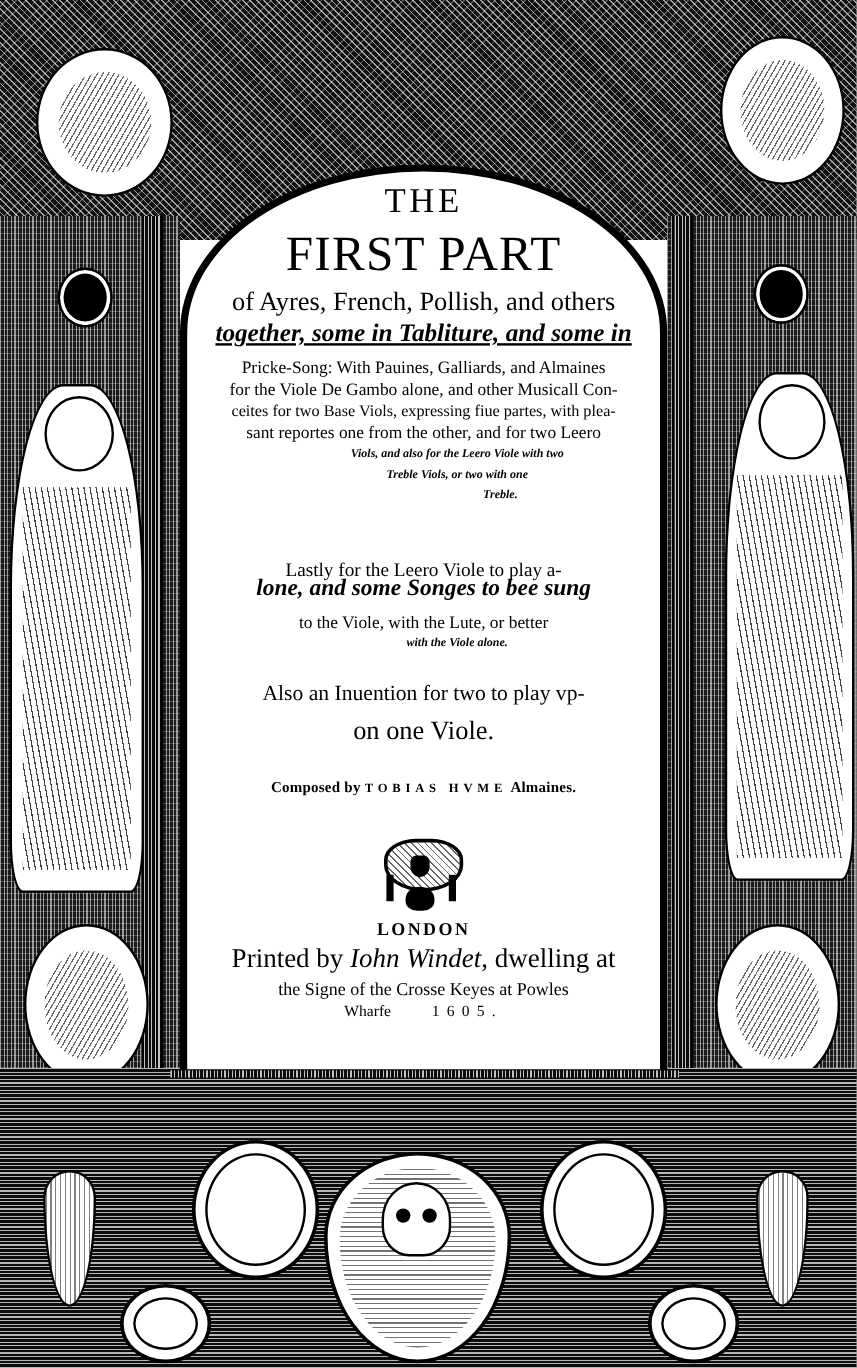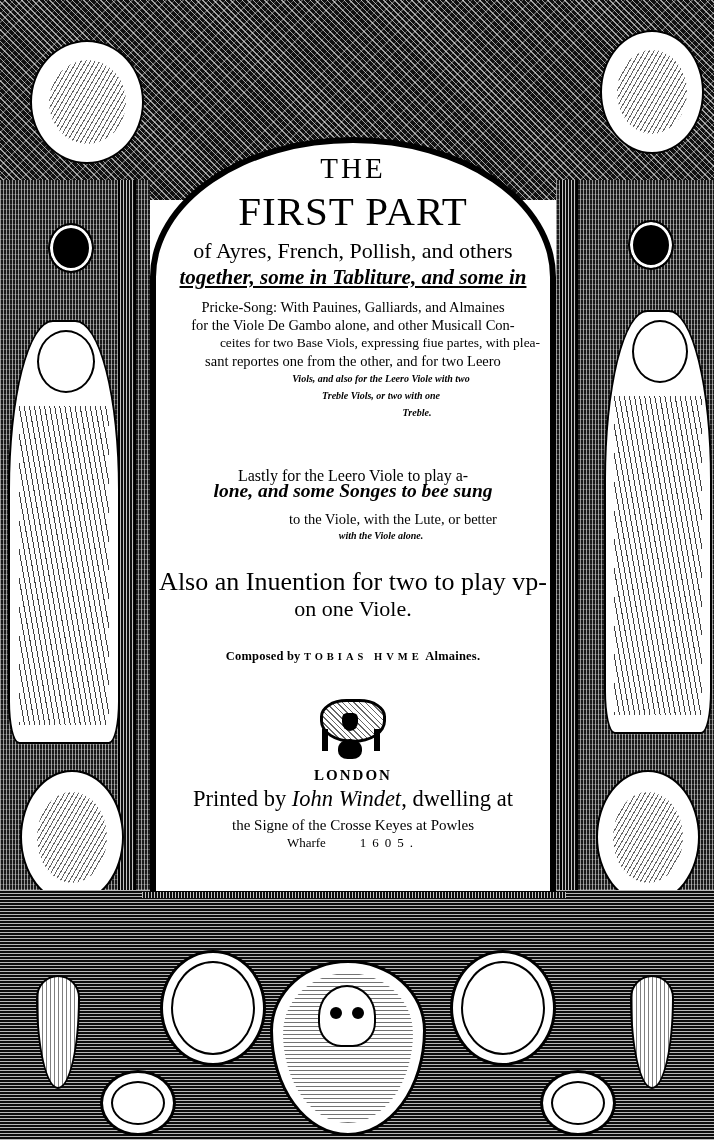--- a/index.html
+++ b/index.html
@@ -123,32 +123,32 @@
   <div class="panel-rule hatch-v"></div>
 
   <div class="title-block">
     <div class="t-the">THE</div>
     <div class="t-first">FIRST PART</div>
 
     <div class="line big" style="top:101px;">of Ayres, French, Pollish, and others</div>
     <div class="line bigi" style="top:128px;">together, some in Tabliture, and some in</div>
     <div class="line med" style="top:162px;">Pricke-Song: With Pauines, Galliards, and Almaines</div>
     <div class="line med" style="top:180px;">for the Viole De Gambo alone, and other Musicall Con-</div>
-    <div class="line med" style="top:198px; font-size:13.5px;padding-left:27px;">ceites for two Base Viols, expressing fiue partes, with plea-</div>
+    <div class="line med" style="top:198px; font-size:13.5px;">ceites for two Base Viols, expressing fiue partes, with plea-</div>
     <div class="line med" style="top:216px;">sant reportes one from the other, and for two Leero</div>
     <div class="line smi" style="top:236px;">Viols, and also for the Leero Viole with two</div>
     <div class="line smi" style="top:253px;">Treble Viols, or two with one</div>
     <div class="line smi" style="top:270px;padding-left:36px;">Treble.</div>
 
     <div class="line big" style="top:330px; font-size:16px;">Lastly for the Leero Viole to play a-</div>
     <div class="line lasi" style="top:343px;">lone, and some Songes to bee sung</div>
-    <div class="line med" style="top:374px;padding-left:40px;">to the Viole, with the Lute, or better</div>
+    <div class="line med" style="top:374px;">to the Viole, with the Lute, or better</div>
     <div class="line smi" style="top:393px;">with the Viole alone.</div>
 
-    <div class="line big" style="top:430px; font-size:26px;">Also an Inuention for two to play vp-</div>
+    <div class="line big" style="top:430px; font-size:18px;">Also an Inuention for two to play vp-</div>
     <div class="line big" style="top:459px; font-size:22px;">on one Viole.</div>
 
     <div class="line comp" style="top:512px;">
       <span>Composed by</span>
       <span class="sc">TOBIAS HVME</span>
       <span>Almaines.</span>
     </div>
 
     <div class="line london" style="top:630px;">LONDON</div>
     <div class="line printed" style="top:649px;">

